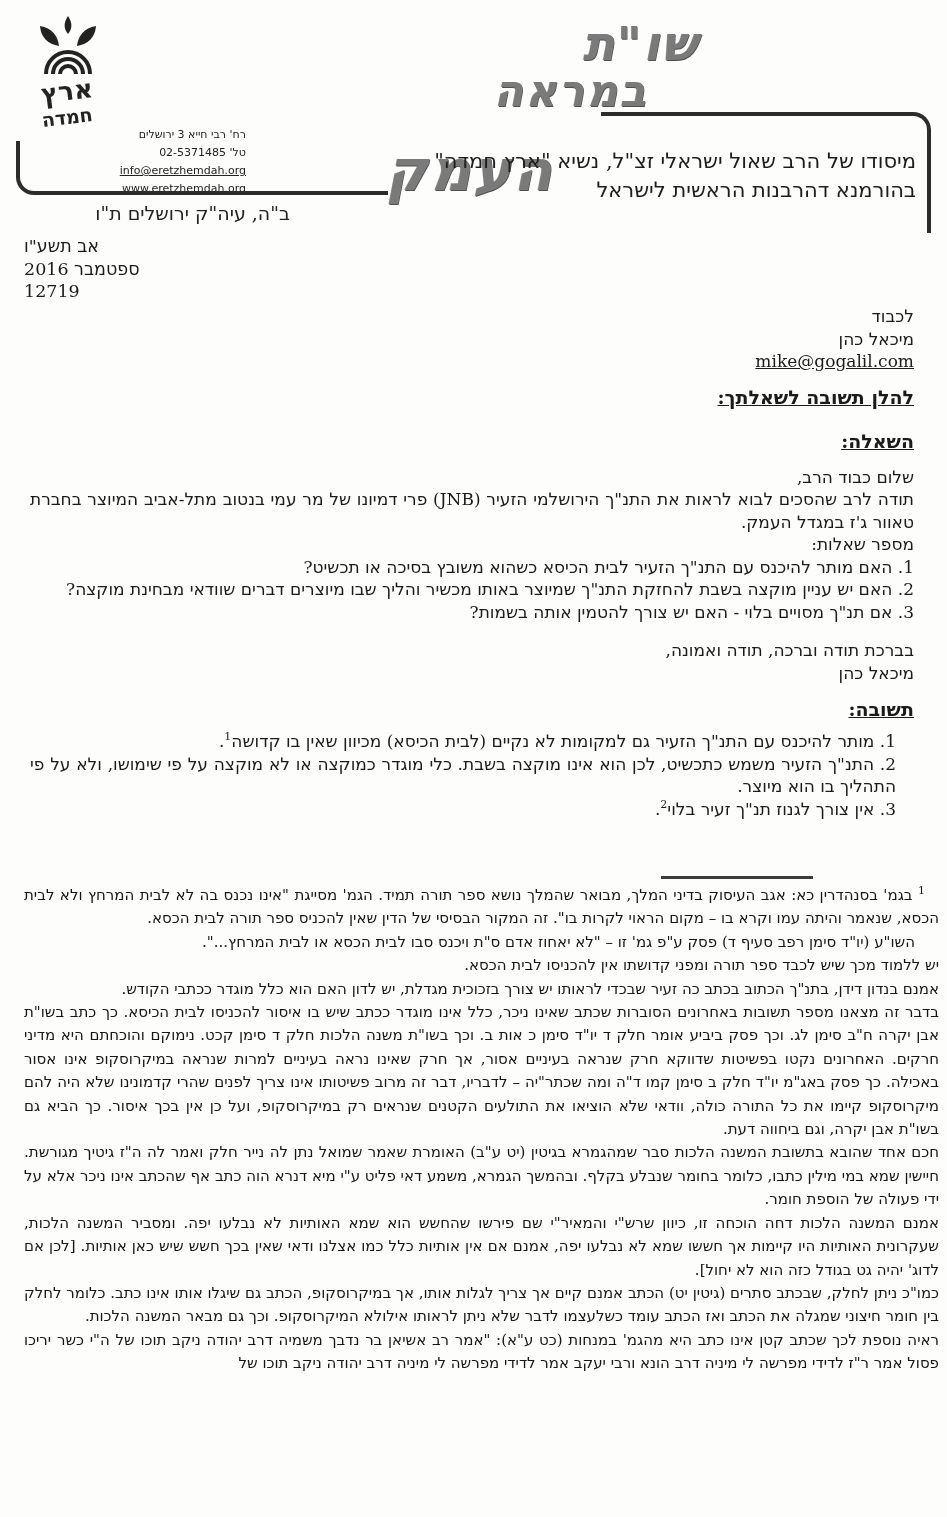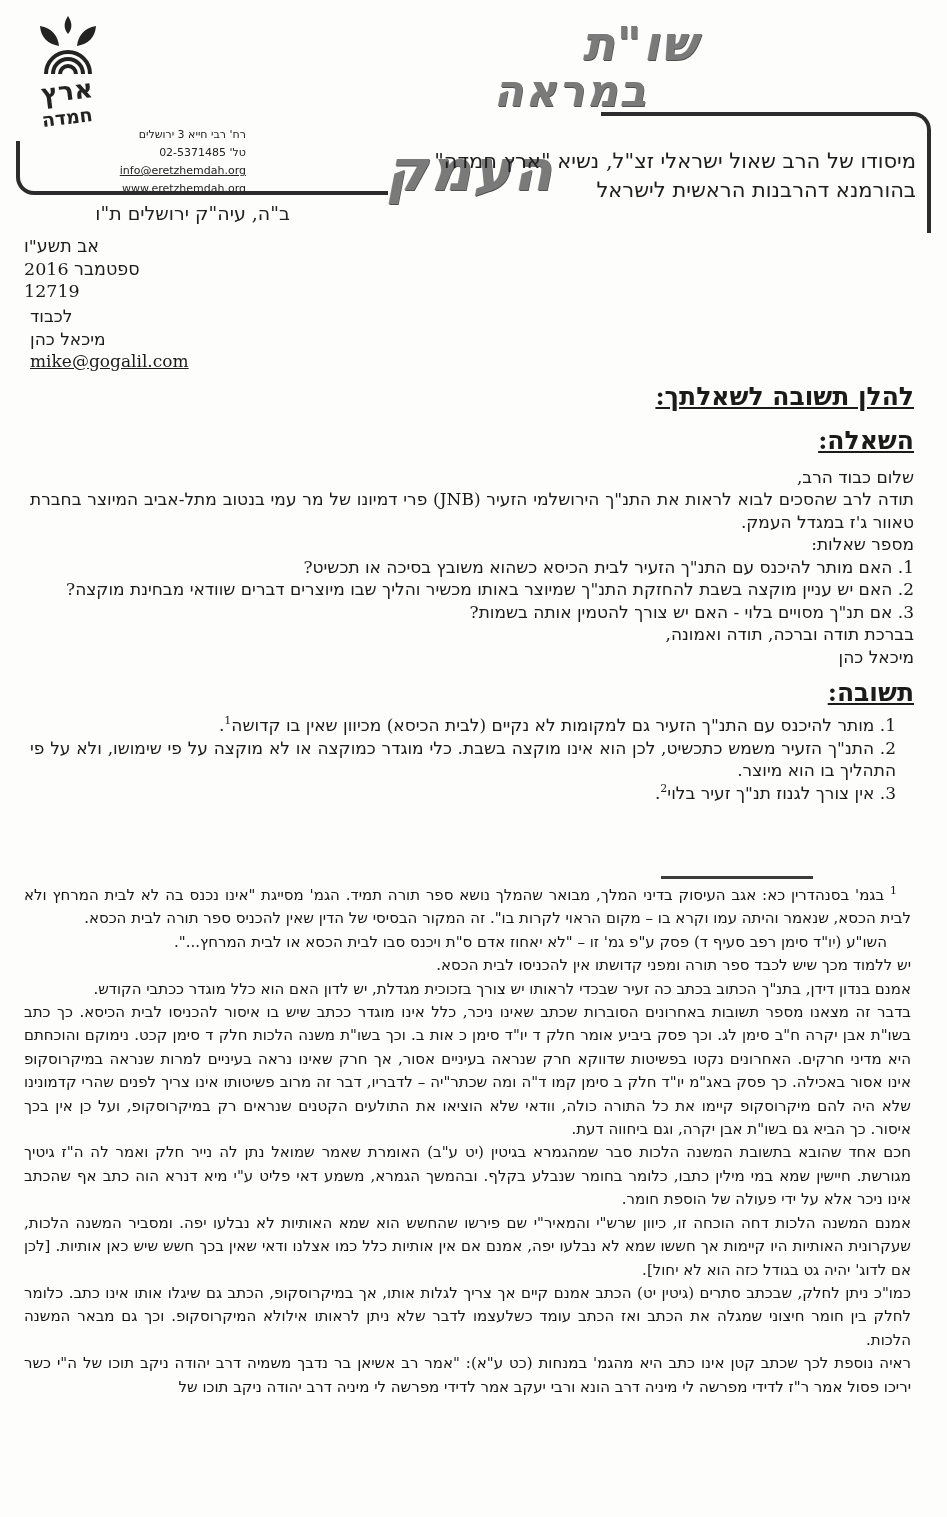--- a/index.html
+++ b/index.html
@@ -47,38 +47,38 @@
   .date-block {
     position:absolute; left:24px; top:235px; direction:rtl; text-align:left;
     font-size:17.5px; line-height:22.5px; color:#1b1b1b;
   }
 
   
   .letter {
     position:absolute; left:30px; right:33px; top:305px;
     direction:rtl; font-size:17px; line-height:22.5px; text-align:justify;
   }
-  .recipient { text-align:left; }
+  .recipient { text-align:right; }
   .recipient .email { text-decoration:underline; direction:ltr; unicode-bidi:embed; display:inline-block; }
   .heading {
-    font-weight:bold; text-decoration:underline; font-size:25px; line-height:24px;
+    font-weight:bold; text-decoration:underline; font-size:19px; line-height:24px;
     text-align:right;
   }
   .intro-heading { margin-top:12px; }
   .q-heading { margin-top:20px; }
   .question { margin-top:13px; }
-  .closing { text-align:right; }
+  .closing { margin-top:16px; text-align:right; }
   .a-heading { margin-top:13px; }
   .answers { margin-top:9px; padding-right:18px; }
   sup { font-size:11px; line-height:0; }
 
   
   .fn-sep { position:absolute; left:661px; top:876px; width:152px; border-top:3px solid #3c3c3c; }
   .footnotes {
-    position:absolute; left:24px; right:36px; top:884px;
+    position:absolute; left:24px; right:8px; top:884px;
     direction:rtl; text-align:justify; font-size:15px; line-height:23.4px; color:#161616;
   }
   .footnotes p.ind1 { text-indent:14px; }
   .footnotes p.ind2 { text-indent:24px; }
 </style>
 </head>
 <body>
 
 <div class="page">
 

